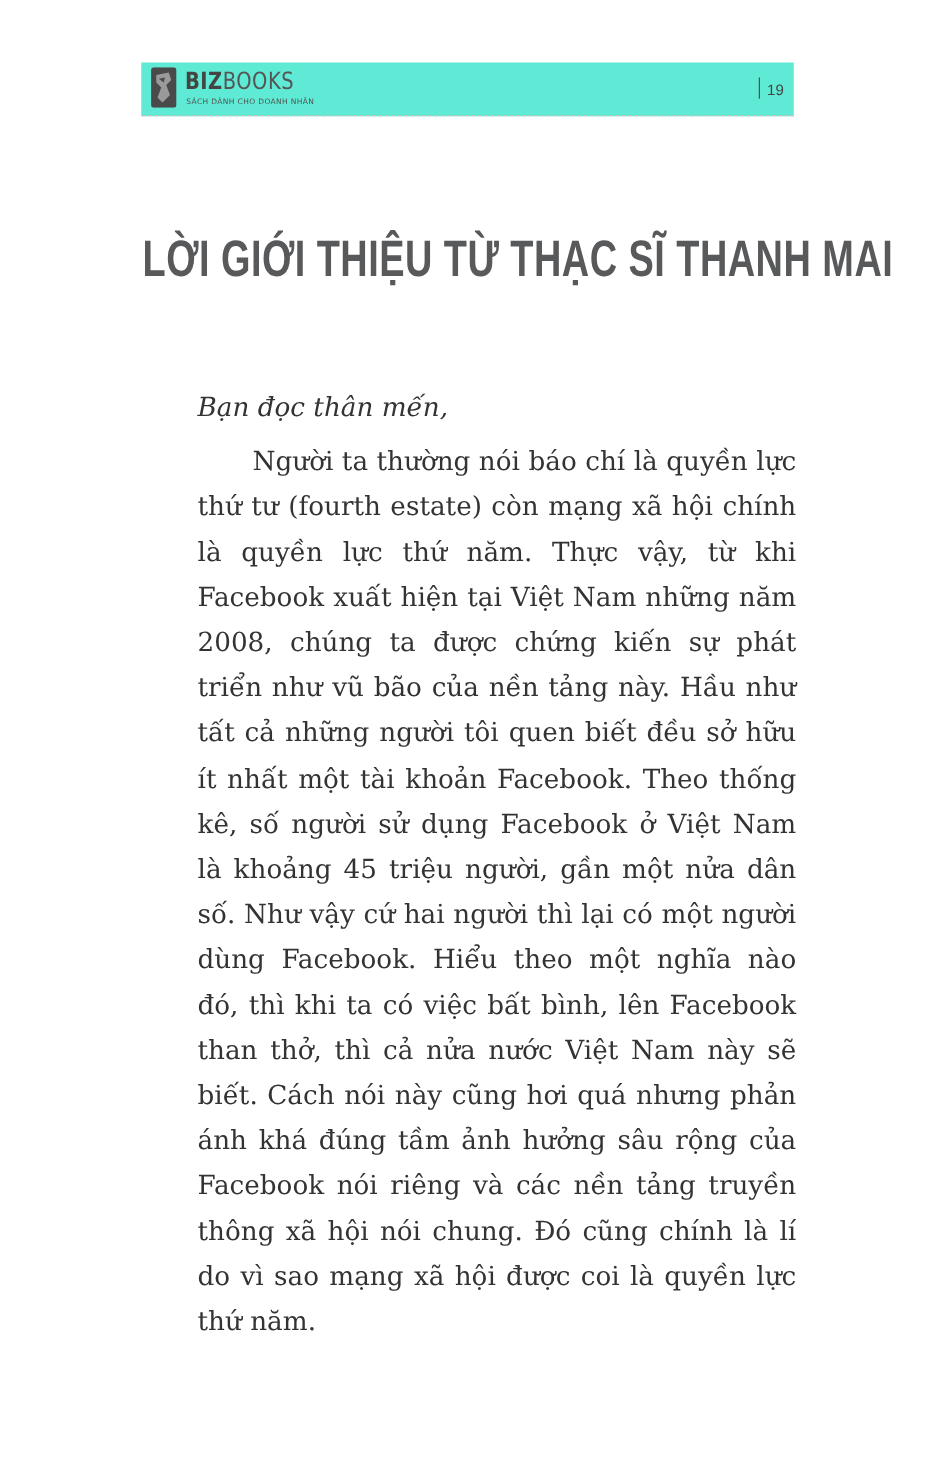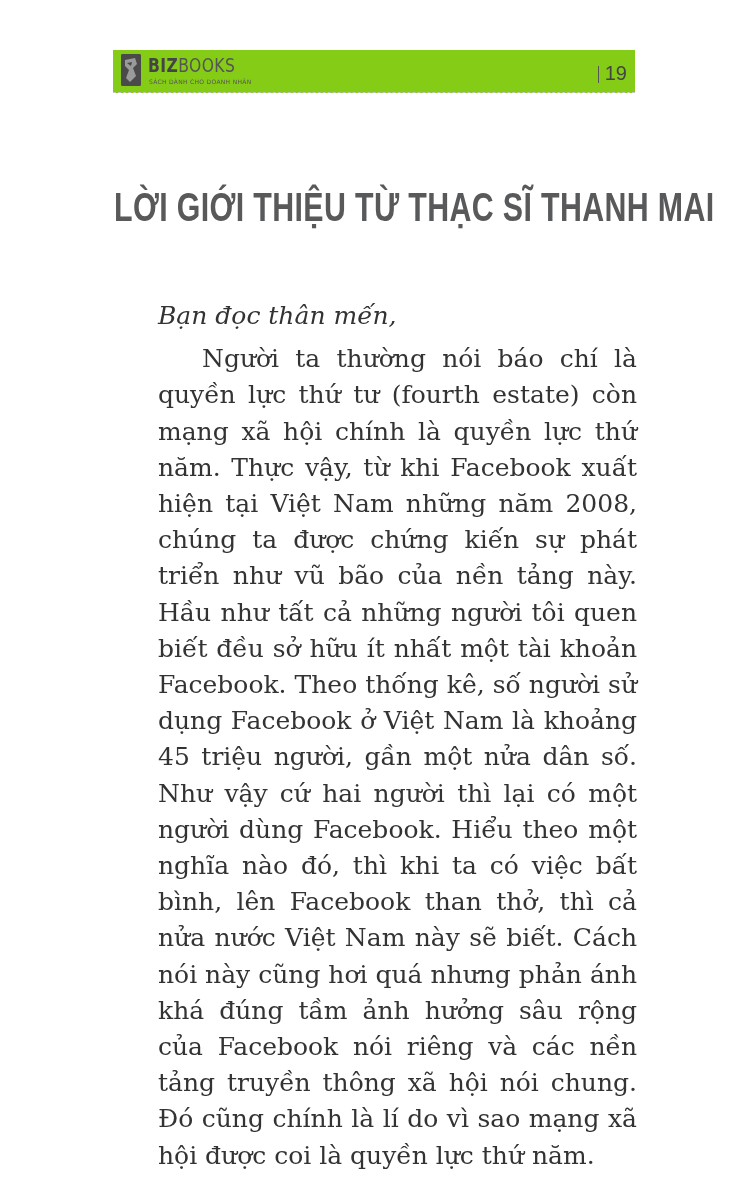--- a/index.html
+++ b/index.html
@@ -8,21 +8,21 @@
       background: #ffffff;
       position: relative;
       overflow: hidden;
       font-family: "DejaVu Serif", serif;
       color: #333333;
     }
     .header-band {
       position: absolute;
       left: 113px; top: 50px;
       width: 522px; height: 42px;
-      background: #84cc16;
+      background: #5eead4;
       border-bottom: 1px dashed #c4c4c4;
     }
     .logo-mark {
       position: absolute; left: 8px; top: 4px;
       width: 20px; height: 32px;
       background: #4a4a4a;
       border-radius: 2px;
       overflow: hidden;
     }
     .logo-mark svg { display: block; }
@@ -41,44 +41,44 @@
       position: absolute; left: 36px; top: 28px;
       font-family: "DejaVu Sans", sans-serif;
       font-size: 6px;
       letter-spacing: 0.3px;
       color: #555;
       text-transform: uppercase;
     }
     .page-no {
       position: absolute; right: 8px; top: 12px;
       font-family: "Liberation Sans", sans-serif;
-      font-size: 20px;
+      font-size: 12px;
       color: #444;
     }
     .page-no .sep {
       display: inline-block; width: 1px; height: 17px;
       background: #555; vertical-align: -3px; margin-right: 6px;
     }
     .chapter-title {
       position: absolute; left: 114px; top: 183px;
       font-family: "Liberation Sans", sans-serif;
       font-weight: bold;
       font-size: 41px;
       line-height: 48px;
       color: #58595b;
       white-space: nowrap;
       transform: scaleX(0.74);
       transform-origin: left top;
       letter-spacing: 0.5px;
     }
     .body-text {
-      position: absolute; left: 114px; top: 298px;
+      position: absolute; left: 114px; top: 308px;
       width: 523px;
       font-family: "DejaVu Serif", serif;
-      font-size: 25px;
+      font-size: 21px;
       line-height: 36.2px;
       color: #333;
       text-align: justify;
     }
     .body-text p { margin: 0; text-indent: 44px; }
     .body-text p + p { margin-top: 7px; margin-left: 44px; }
     .salutation { font-style: italic; }
     em { font-style: italic; }
   </style>
 </head>

